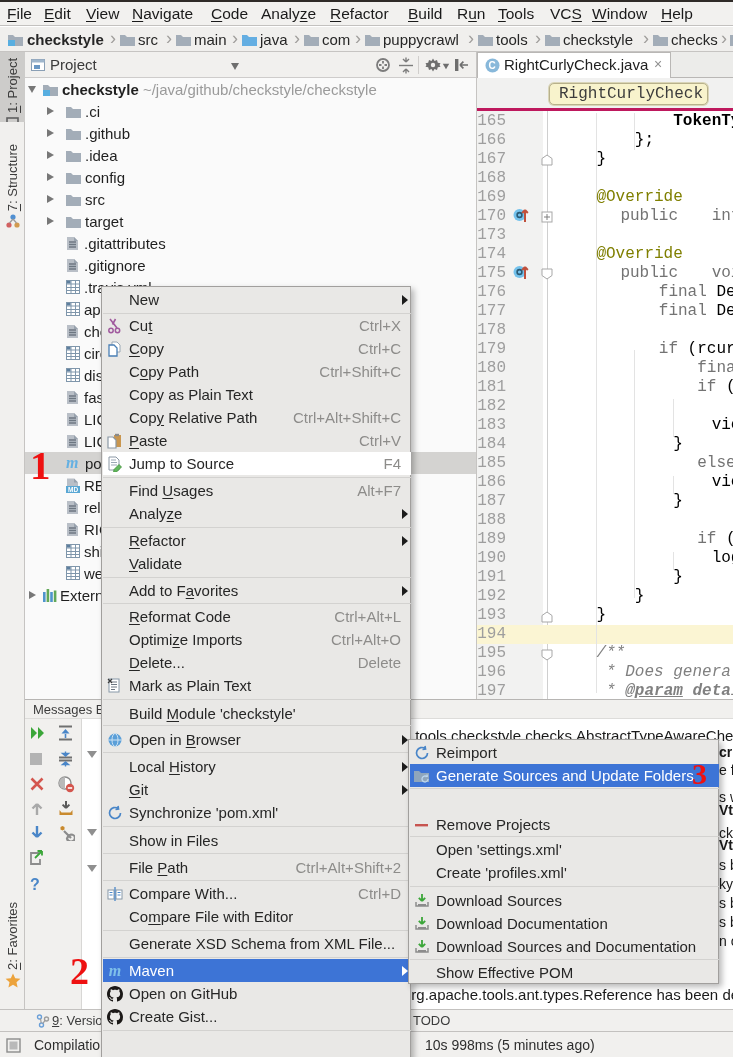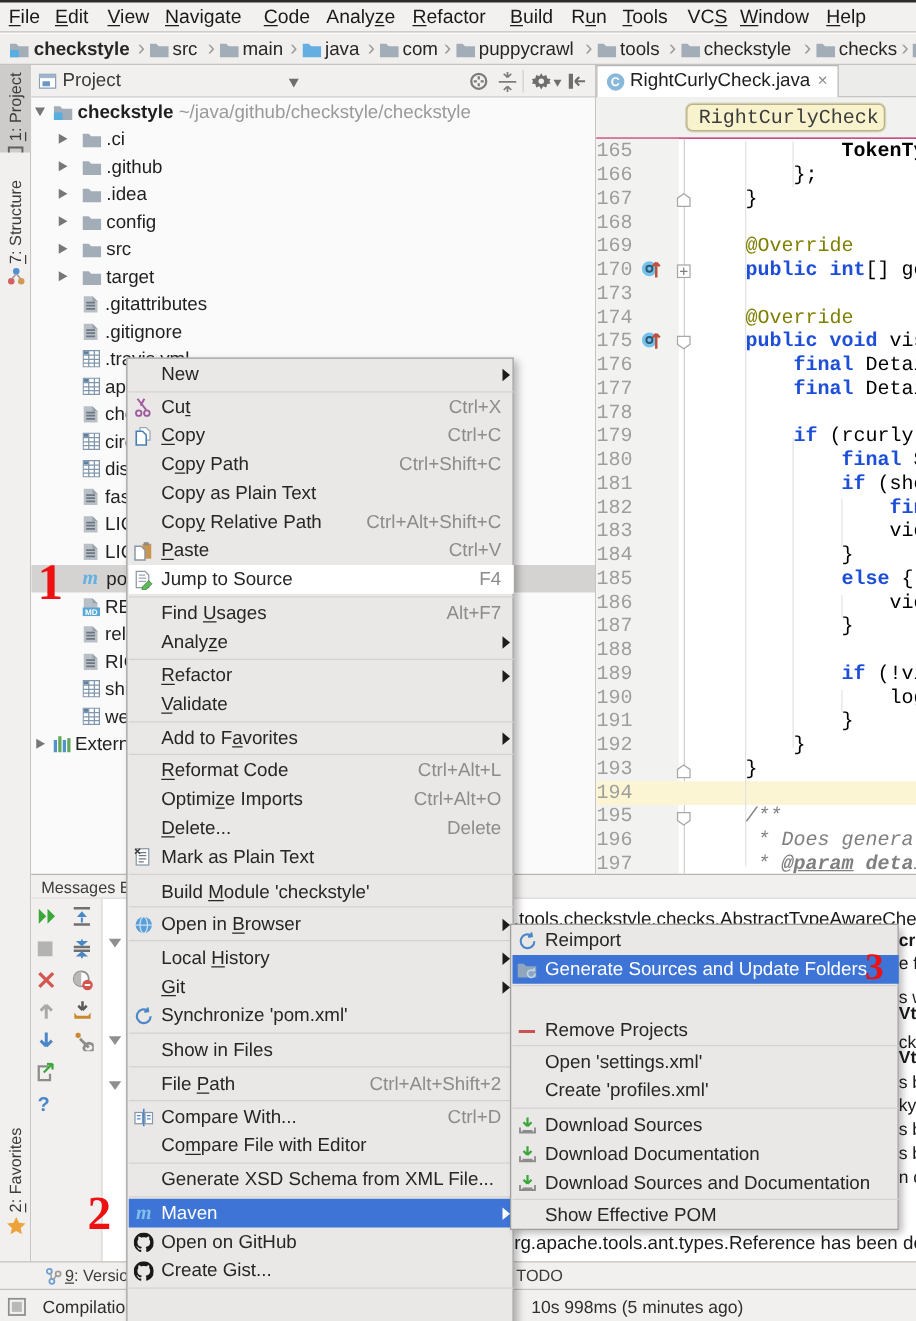--- a/index.html
+++ b/index.html
@@ -21,26 +21,26 @@
 
 #ppanel { position:absolute; left:25px; top:52px; width:452px; height:647px; background:#fafafa; border-right:1px solid #c6c4c2; overflow:hidden; }
 #phead { position:absolute; left:0; top:0; width:100%; height:26px; background:#f1f0ee; border-bottom:1px solid #cecccb; }
 .trow { position:absolute; height:22px; display:flex; align-items:center; font-size:15px; color:#1f1f1f; white-space:nowrap; }
 .tar { width:0; height:0; border-left:7px solid #777; border-top:4.5px solid transparent; border-bottom:4.5px solid transparent; display:inline-block; }
 .tard { width:0; height:0; border-top:7px solid #777; border-left:4.5px solid transparent; border-right:4.5px solid transparent; display:inline-block; }
 
 #editor { position:absolute; left:477px; top:52px; width:256px; height:647px; background:#fff; }
 #tabbar { position:absolute; left:0; top:0; width:256px; height:26px; background:#ececea; border-bottom:1px solid #b9b7b5; }
 #tab { position:absolute; left:0; top:0; width:194px; height:26px; background:#fff; border:1px solid #b9b7b5; border-bottom:none; }
-#bcband { position:absolute; left:0; top:26px; width:256px; height:33px; background:#f1f1f0; border-bottom:1px solid #be185d; }
+#bcband { position:absolute; left:0; top:26px; width:256px; height:33px; background:#f1f1f0; border-bottom:3px solid #be185d; }
 #ybox { position:absolute; left:72px; top:5px; width:159px; height:22px; background:#f8f3cc; border:1px solid #b8b18b; border-radius:5px; box-shadow:0 0 0 1px #d9d5b8; }
 #gutter { position:absolute; left:0; top:59px; width:66px; height:588px; background:#f2f2f1; }
 .ln { position:absolute; width:29px; text-align:right; font:16px/19px "Liberation Mono", monospace; color:#9e9e9e; }
 .cl { position:absolute; left:81px; font:16px/19px "Liberation Mono", monospace; color:#000; white-space:pre; }
-.kw { color:#1d4ed8; font-weight:bold; }
+.kw { color:#737373; font-weight:normal;margin-left:24px; }
 .ann { color:#7f7f00; }
 .cmt { color:#808080; font-style:italic; }
 .guide { position:absolute; width:1px; background:#e3e3e3; }
 
 #messages { position:absolute; left:25px; top:699px; width:708px; height:310px; background:#fff; border-top:1px solid #b7b5b3; }
 #mhead { position:absolute; left:0; top:0; width:100%; height:19px; background:#f1f0ee; border-bottom:1px solid #dddcda; font-size:13px; color:#3c3c3c; }
 #mtools { position:absolute; left:0; top:19px; width:57px; height:291px; background:#f1f0ee; border-right:1px solid #d8d7d5; }
 .mtxt { position:absolute; font-size:15px; color:#1a1a1a; white-space:nowrap; }
 .frag { position:absolute; left:694px; font-size:14px; color:#1a1a1a; white-space:nowrap; }
 

